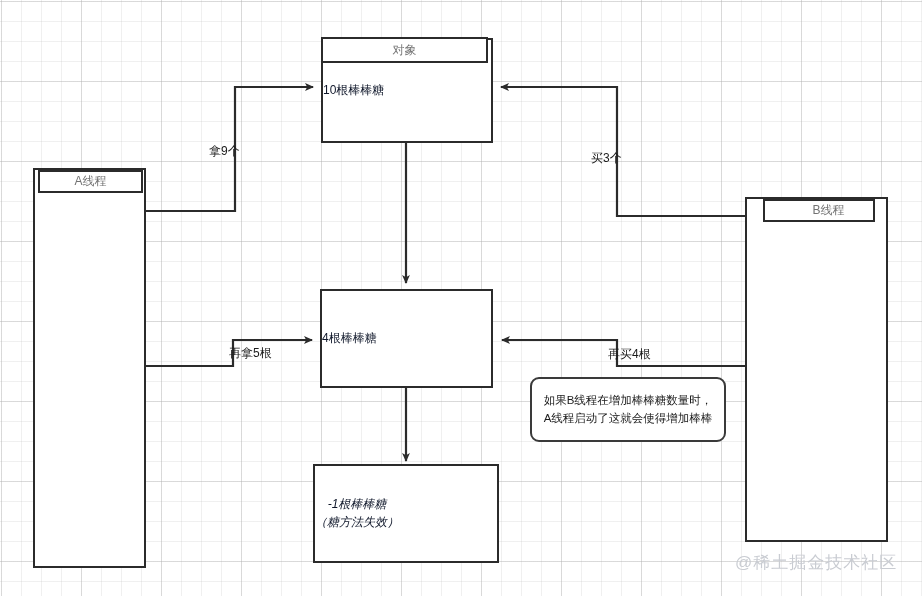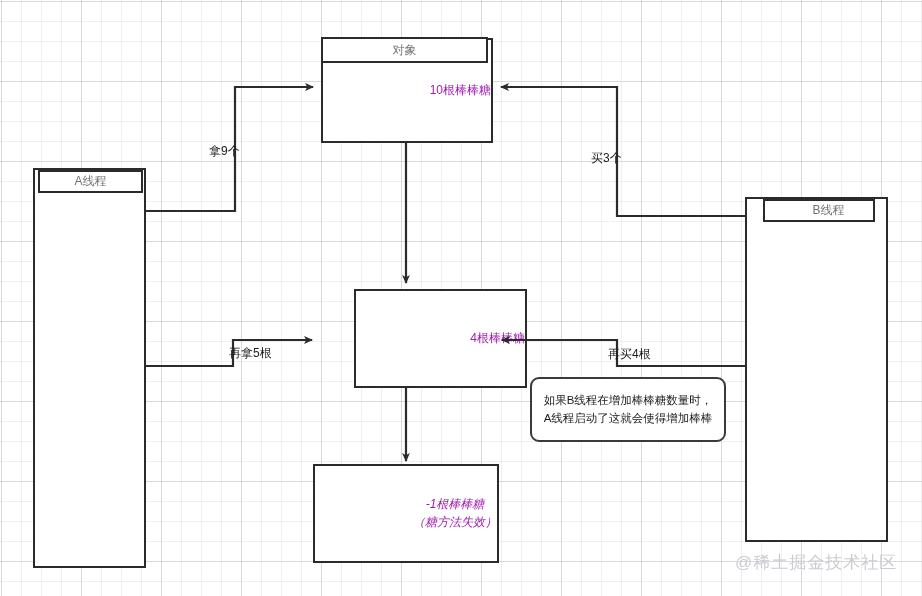--- a/index.html
+++ b/index.html
@@ -22,23 +22,23 @@
     overflow: hidden;
     font-family: "Liberation Sans", "DejaVu Sans", sans-serif;
   }
   .box {
     position: absolute;
     box-sizing: border-box;
     background: #ffffff;
     border: 2px solid #2b2b2b;
     display: flex;
     align-items: center;
-    justify-content: flex-end;
+    justify-content: flex-start;
     text-align: center;
-    color: #a21caf;
+    color: #0f172a;
     font-size: 12px;
     line-height: 1.45;
   }
   .titlebar {
     position: absolute;
     box-sizing: border-box;
     background: #ffffff;
     border: 2px solid #2b2b2b;
     display: flex;
     align-items: center;
@@ -133,21 +133,21 @@
   <div class="titlebar" style="left:38px; top:147px; width:105px; height:23px;">
     <span>A线程</span>
   </div>
   <div class="lifeline" style="left:33px; top:168px; width:113px; height:400px;"></div>
 
   <div class="titlebar" style="left:763px; top:176px; width:112px; height:23px;padding-left:19px;">
     <span>B线程</span>
   </div>
   <div class="lifeline" style="left:745px; top:197px; width:143px; height:345px;"></div>
 
-  <div class="box" style="left:320px; top:289px; width:173px; height:99px;margin-left:34px;">
+  <div class="box" style="left:320px; top:289px; width:173px; height:99px;">
     <span>4根棒棒糖</span>
   </div>
 
   <div class="box mlines" style="left:313px; top:464px; width:186px; height:99px;font-style:italic;">
     <div>
       <span>-1根棒棒糖</span>
       <span>（糖方法失效）</span>
     </div>
   </div>
 

